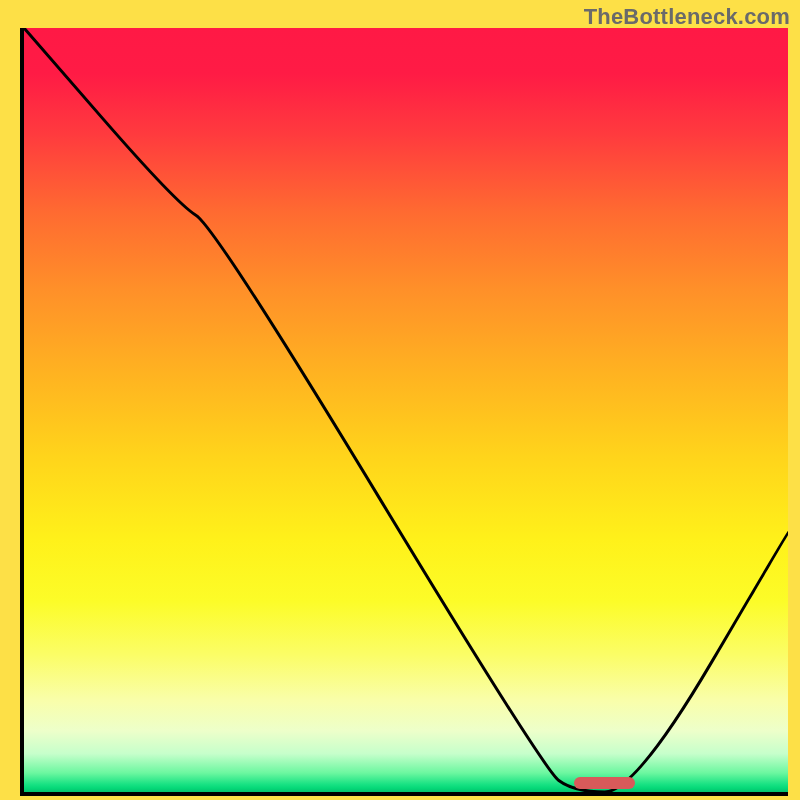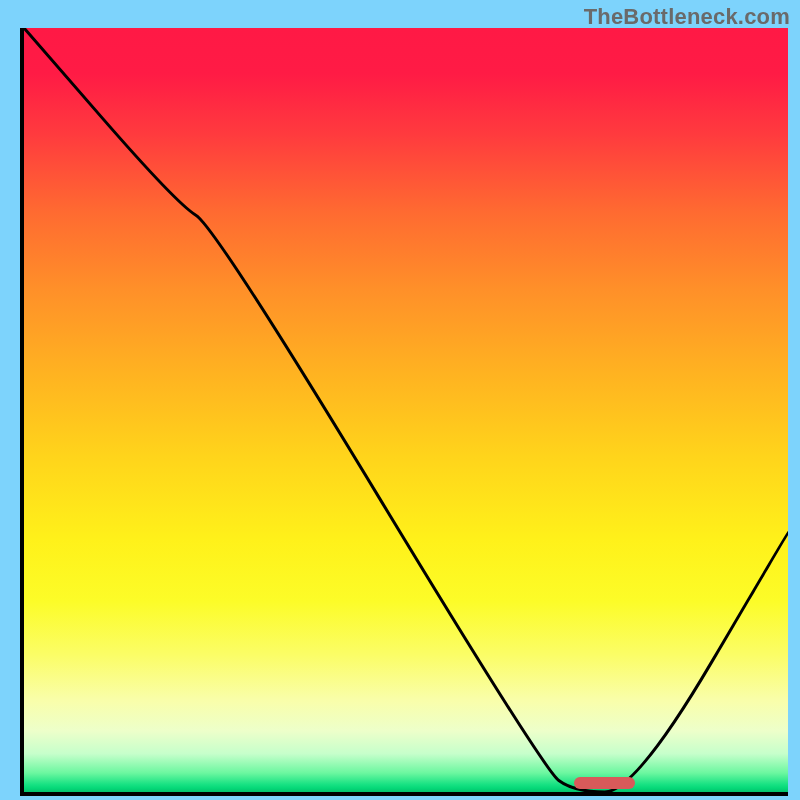--- a/index.html
+++ b/index.html
@@ -6,21 +6,21 @@
     margin: 0;
     padding: 0;
     width: 800px;
     height: 800px;
     overflow: hidden;
   }
   .chart-container {
     position: relative;
     width: 800px;
     height: 800px;
-    background: #7dd3fc;
+    background: #fde047;
   }
   .watermark {
     position: absolute;
     top: 4px;
     right: 10px;
     font-family: Arial, Helvetica, sans-serif;
     font-size: 22px;
     font-weight: bold;
     color: #6a6a6a;
     z-index: 5;

